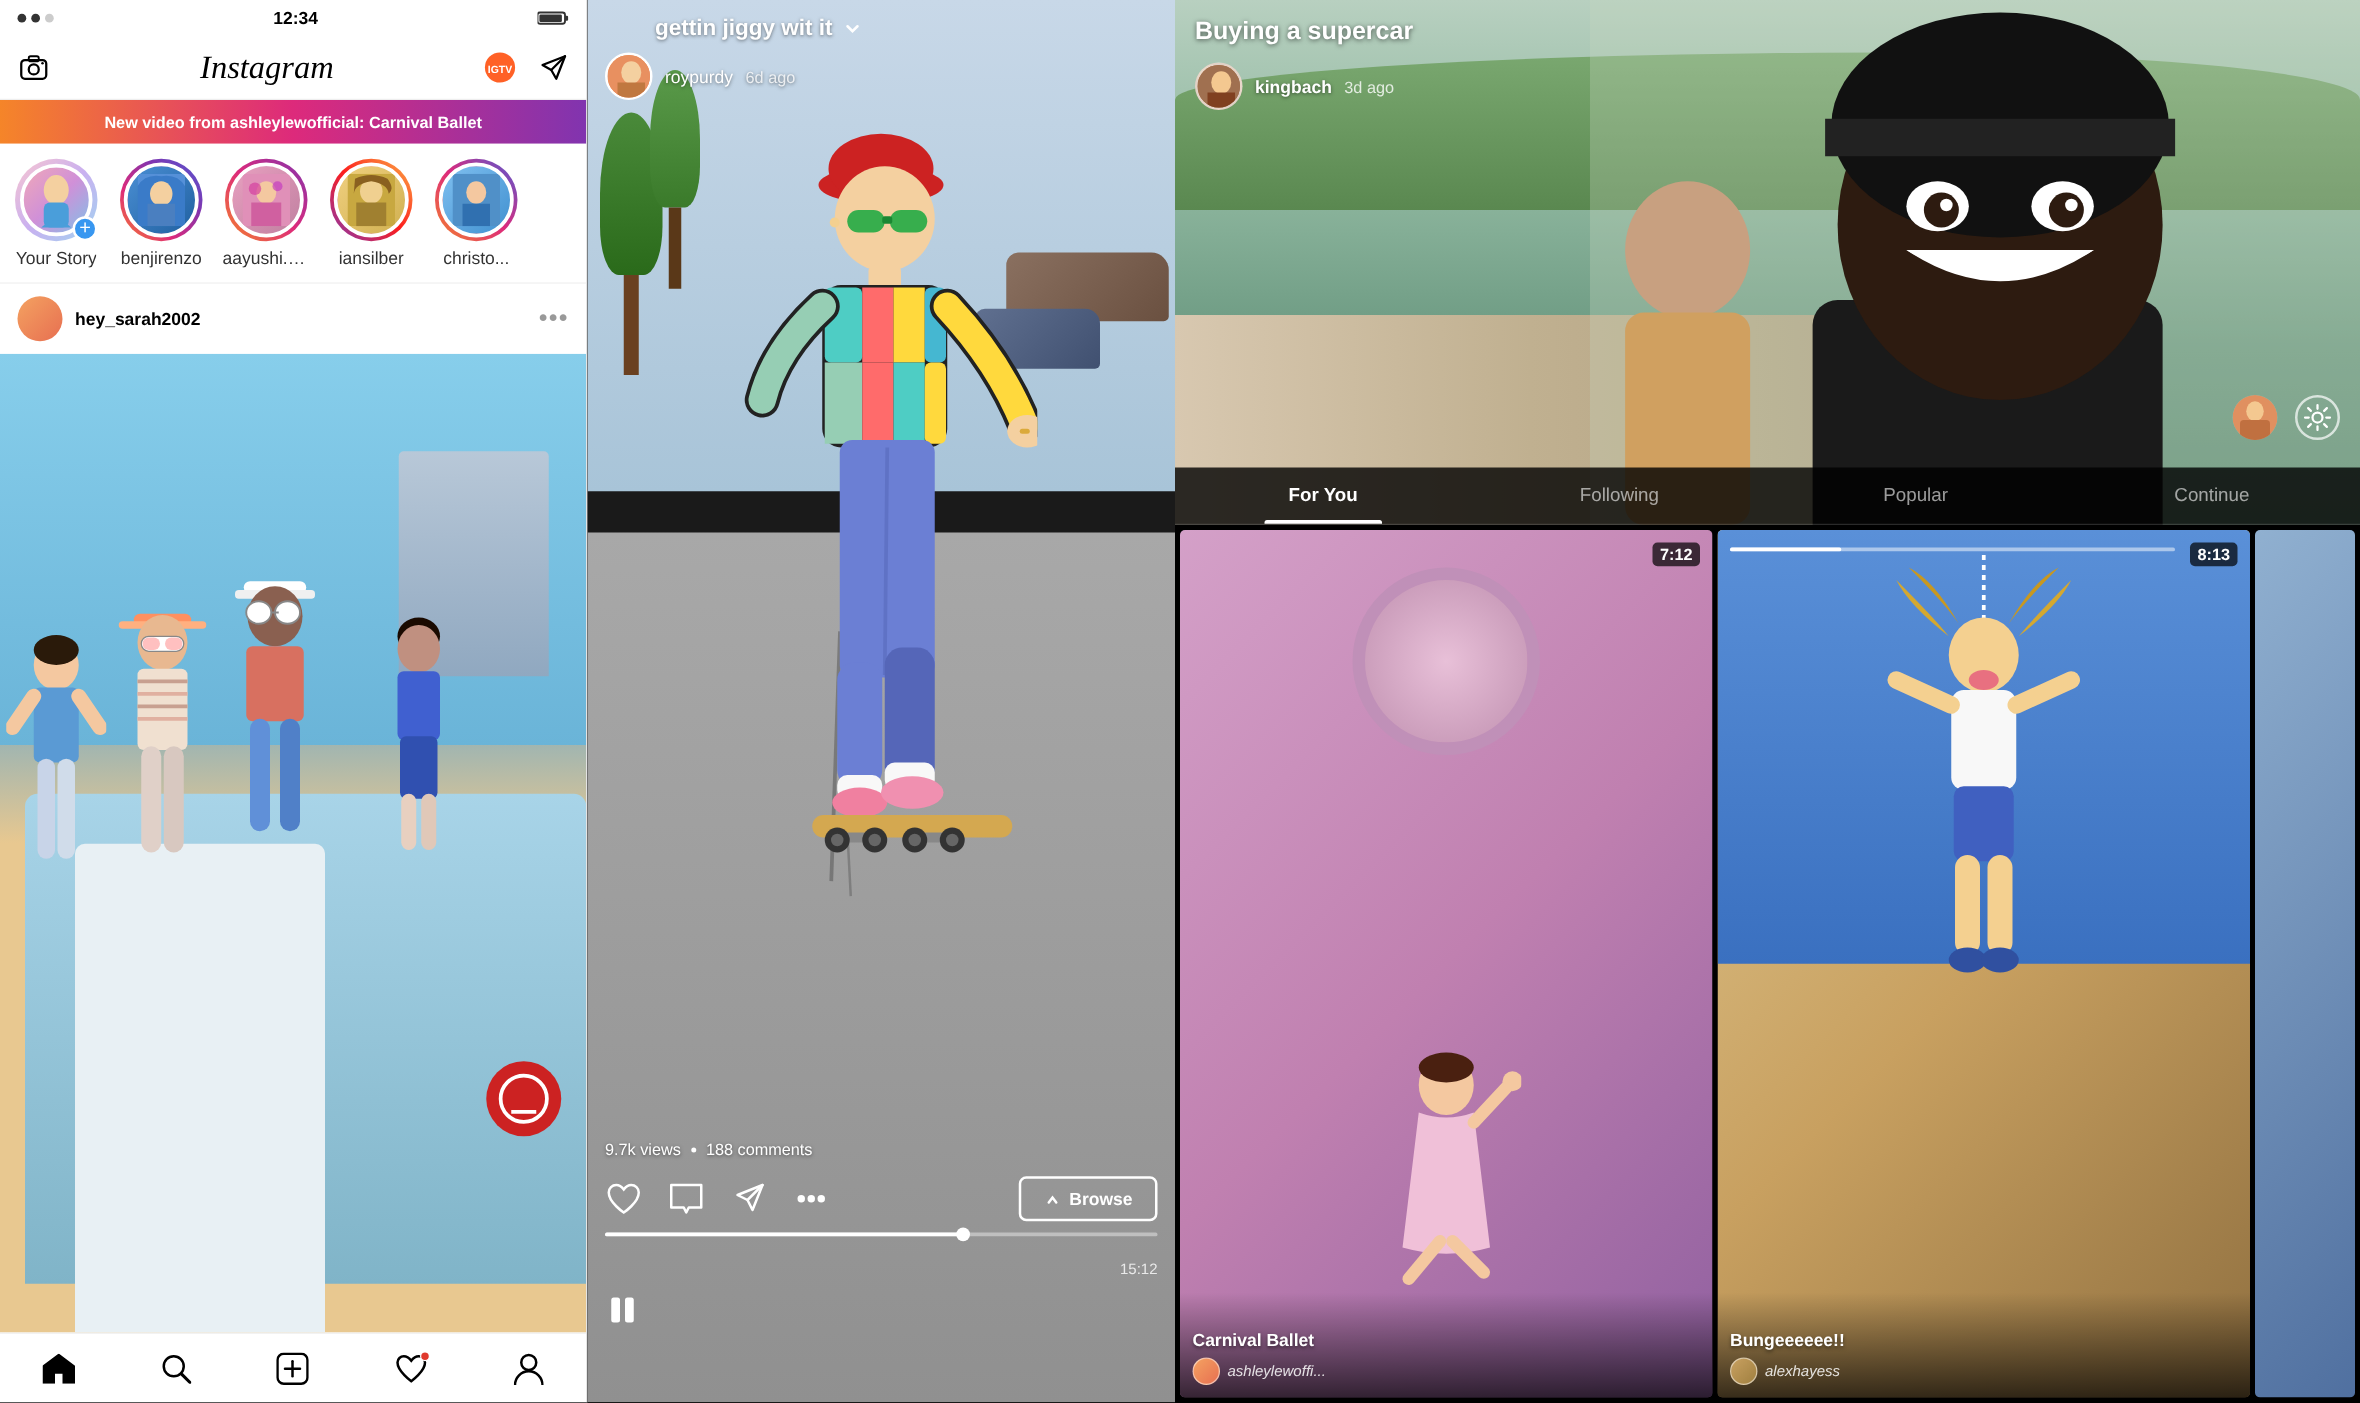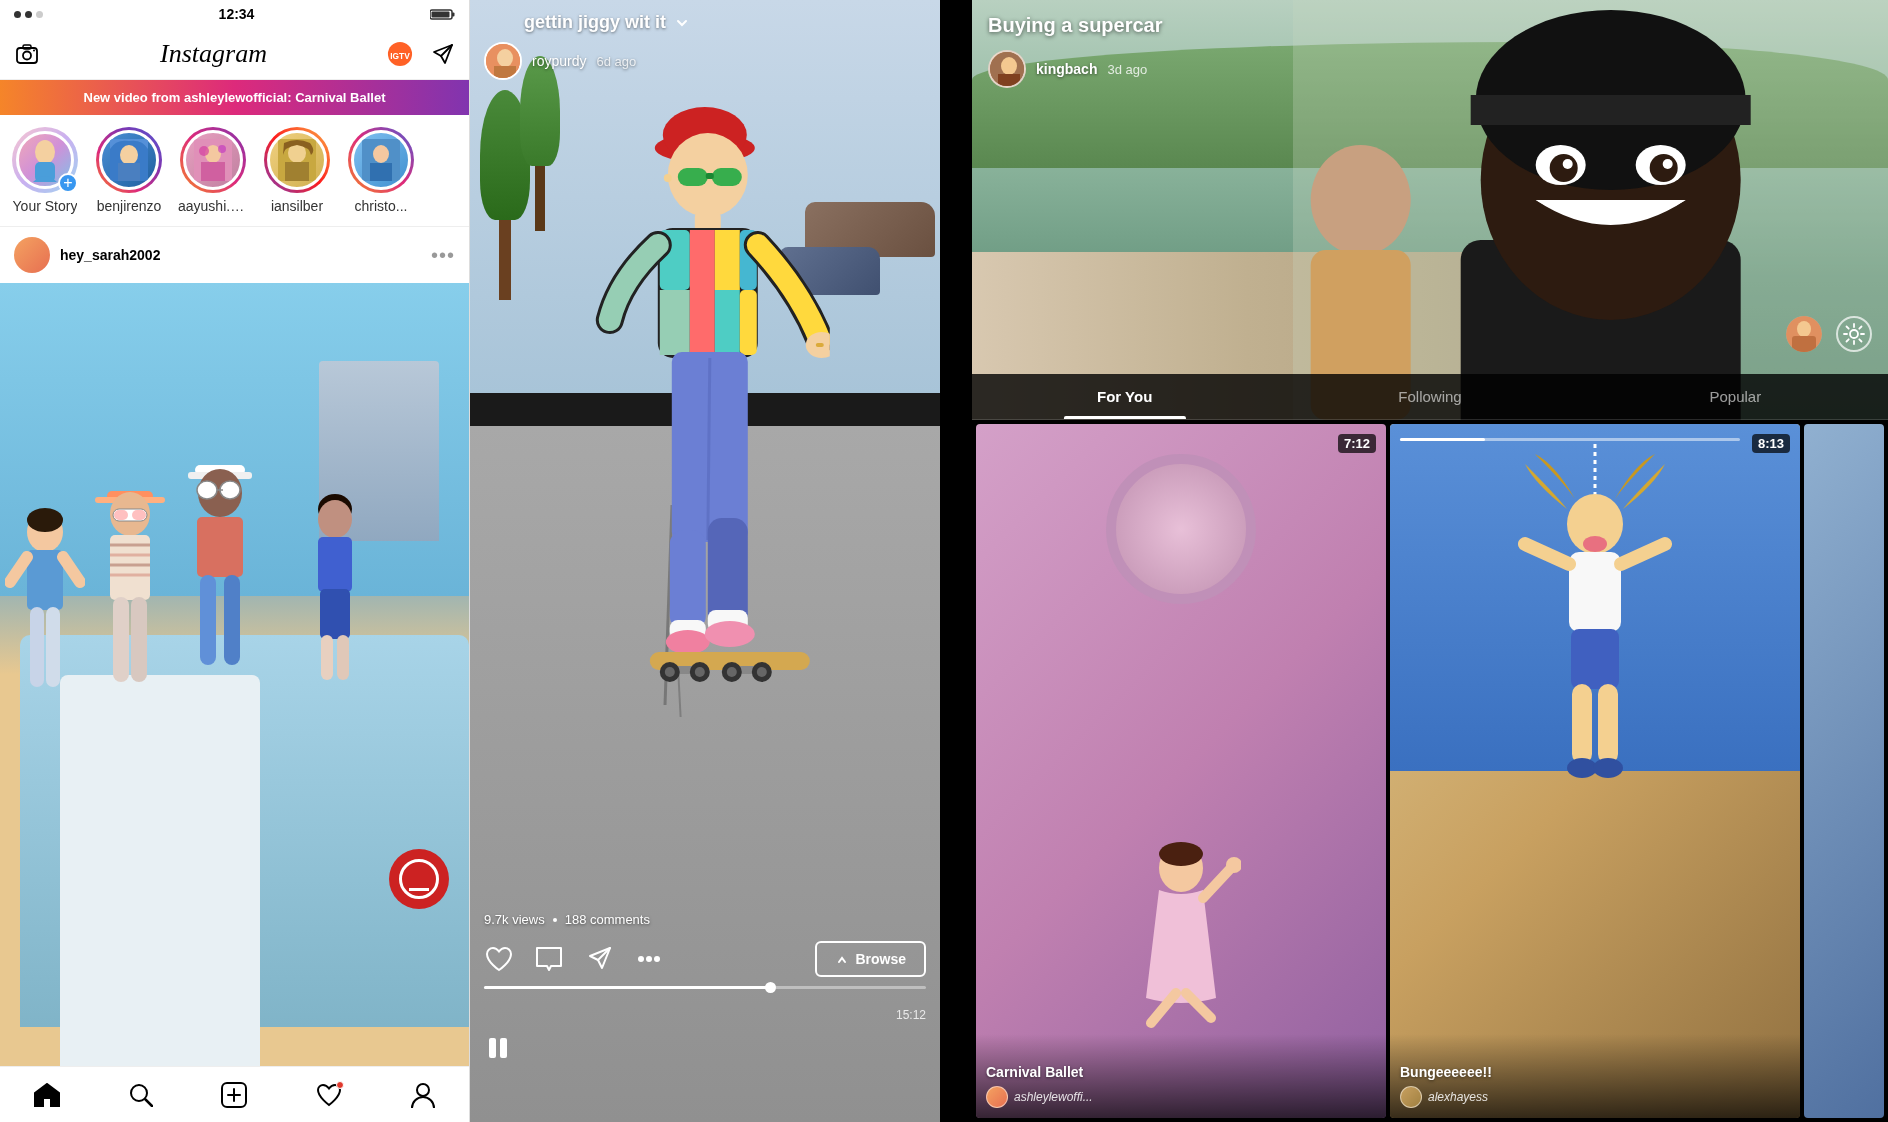--- a/index.html
+++ b/index.html
@@ -256,21 +256,20 @@
 
     
     .panel-igtv {
       width: 948px;
       height: 1122px;
       background: #000;
       display: flex;
       flex-direction: column;
       overflow: hidden;
       position: relative;
-      padding-left: 32px;
     }
 
     .igtv-hero {
       width: 100%;
       height: 420px;
       position: relative;
       overflow: hidden;
       background: linear-gradient(135deg, #1a2a3a, #2a4a6a);
       flex-shrink: 0;
     }
@@ -988,20 +987,21 @@
           <circle cx="11" cy="11" r="4" stroke="white" stroke-width="1.8"></circle>
           <path d="M11 1V4M11 18V21M1 11H4M18 11H21M3.5 3.5L5.7 5.7M16.3 16.3L18.5 18.5M3.5 18.5L5.7 16.3M16.3 5.7L18.5 3.5" stroke="white" stroke-width="1.8" stroke-linecap="round"></path>
         </svg>
       </div>
     </div>
 
     <div class="igtv-tabs">
       <div class="igtv-tab active">For You</div>
       <div class="igtv-tab">Following</div>
       <div class="igtv-tab">Popular</div>
+      <div class="igtv-tab">Continue</div>
     </div>
   </div>
 
   <div class="igtv-grid">
 
     <div class="igtv-card">
       <div style="width:100%;height:100%;position:relative;background:linear-gradient(135deg,#d4a0c8,#c080b0,#9060a0);overflow:hidden;">
 
         <div style="position:absolute;top:30px;left:50%;transform:translateX(-50%);width:150px;height:150px;border-radius:50%;border:10px solid #c090b8;background:radial-gradient(circle,#e8c0d8,#c090b0);z-index:1;">
           <div style="position:absolute;inset:0;border-radius:50%;background:repeating-conic-gradient(#d4a8c8 0deg 45deg,#e8c0d8 45deg 90deg) opacity-50;"></div>

